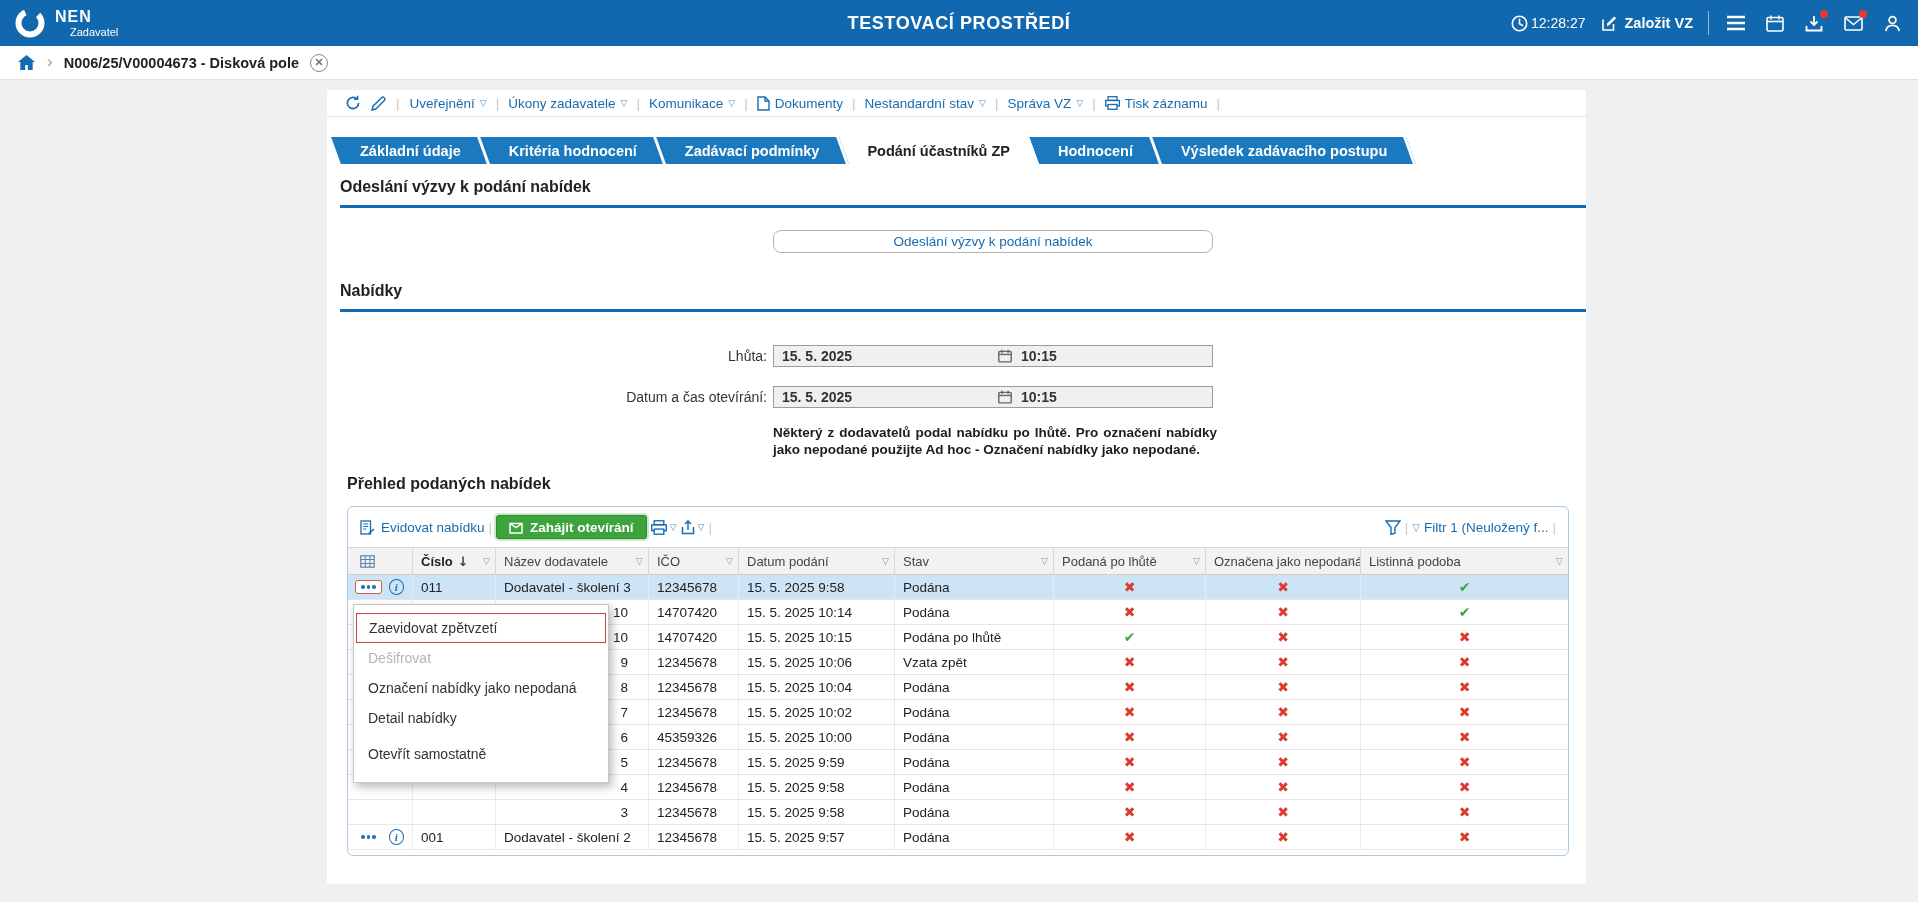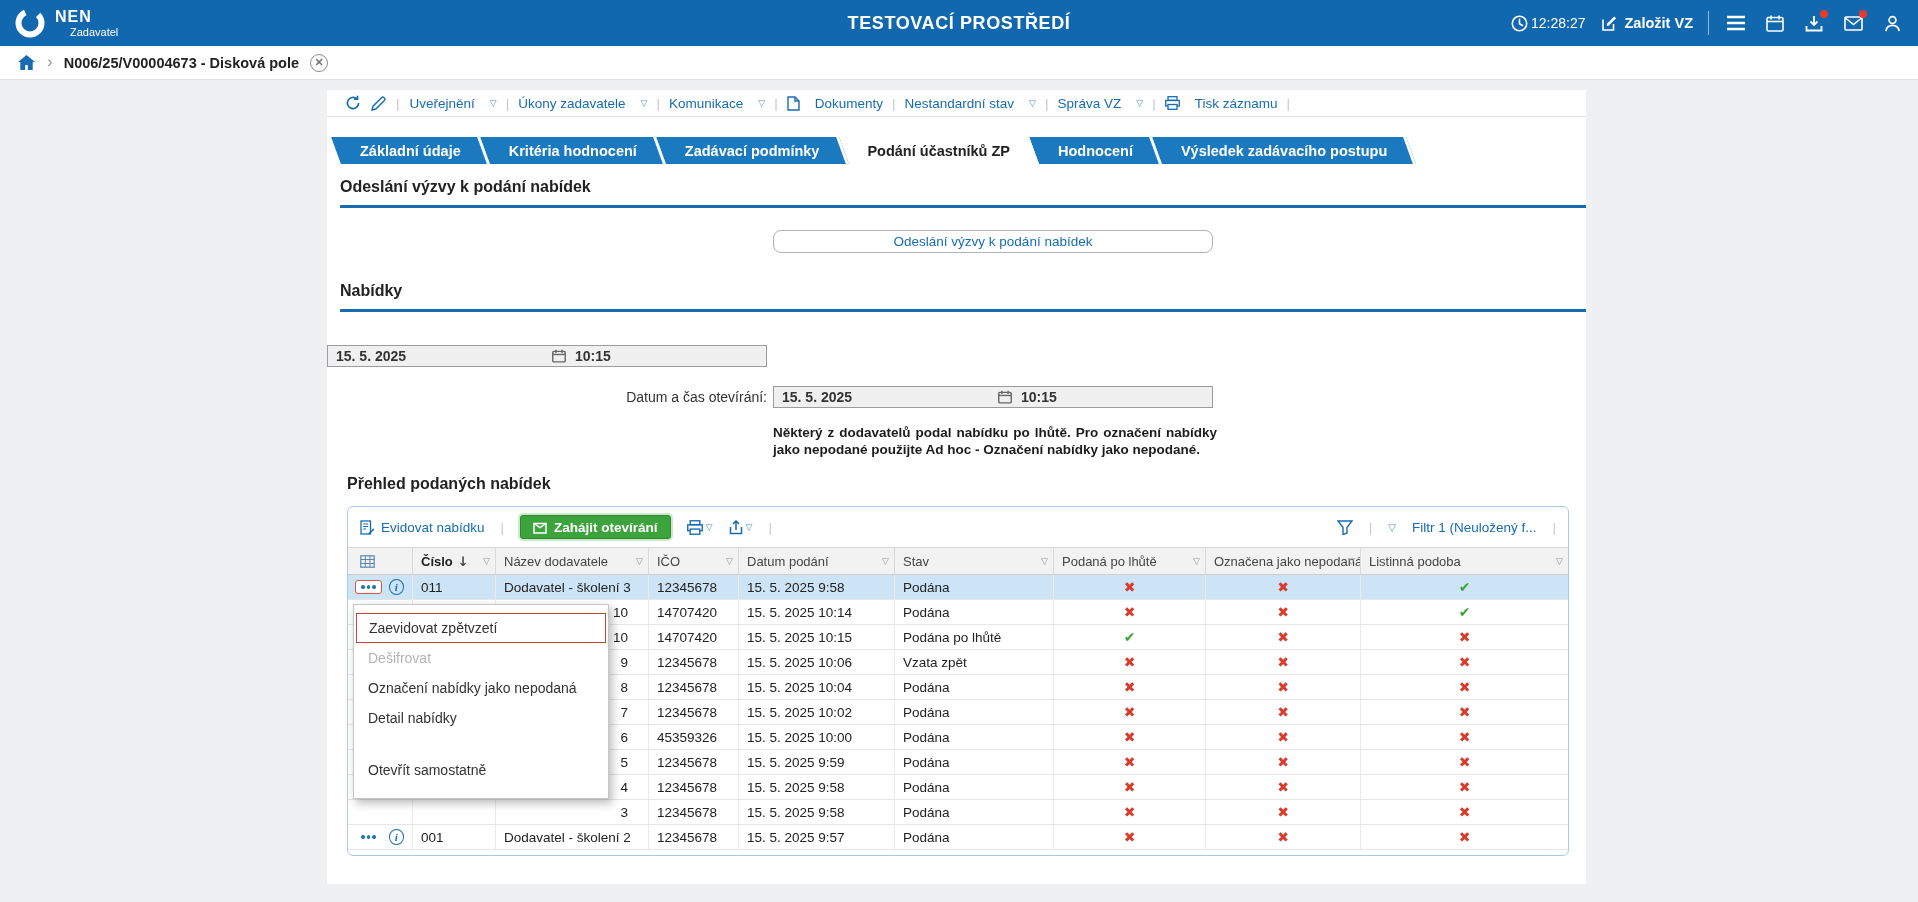--- a/index.html
+++ b/index.html
@@ -31,21 +31,21 @@
 .chev{color:#999;font-size:17px;line-height:1;margin-top:-3px}
 .crumb{font-size:14.5px;font-weight:bold;color:#222;cursor:pointer}
 .crumb-close{width:18px;height:18px;border:1.5px solid #8a8a8a;border-radius:50%;color:#777;display:flex;align-items:center;justify-content:center;font-size:11px;font-weight:bold;cursor:pointer}
 
 
 .panel{position:absolute;left:327px;top:90px;width:1259px;height:794px;background:#fff}
 .actionbar{position:absolute;top:0;left:0;right:0;height:27px;border-bottom:1px solid #e3e3e3;display:flex;align-items:center;padding-left:18px;font-size:13.5px;color:var(--accent)}
 .ab-static{display:flex;align-items:center;gap:10px;margin-right:10px}
 .ab-ic{display:flex;color:var(--accent);cursor:pointer}
 #actionbar-items{display:flex;align-items:center;gap:9px}
-.ab-item{display:flex;align-items:center;gap:15px;cursor:pointer;white-space:nowrap}
+.ab-item{display:flex;align-items:center;gap:5px;cursor:pointer;white-space:nowrap}
 .ab-sep{color:#c5c5c5}
 .dd{font-size:9px;color:#4d93c9;font-family:"DejaVu Sans",sans-serif}
 
 
 .tabs{position:absolute;top:47px;left:9px;height:27px;display:flex}
 .tab{position:relative;height:27px;display:flex;align-items:center;padding:0 24px;cursor:pointer}
 .tab::before{content:"";position:absolute;inset:0;background:var(--tab-blue);transform:skewX(20deg);border-right:3px solid #fff;z-index:0}
 .tab .tlabel{position:relative;z-index:1;font-size:14.5px;font-weight:bold;color:#fff;white-space:nowrap}
 .tab.active::before{background:#fff}
 .tab.active .tlabel{color:#222}
@@ -64,21 +64,21 @@
 #frow2{top:296px}
 .flabel{width:440px;text-align:right;margin-right:6px;font-size:14px;color:#333}
 .ffield{width:440px;height:22px;border:1px solid #9c9c9c;background:#f0f0f0;display:flex;align-items:center;padding:0 8px;font-size:14px;font-weight:bold;color:#333;cursor:default}
 .fdate{width:216px}
 .fcal{display:flex;color:#666;margin-right:9px;cursor:pointer}
 .warning{position:absolute;top:334px;left:446px;width:444px;font-size:13.5px;font-weight:bold;color:#1c1c1c;text-align:justify;line-height:17px}
 
 
 .tblheading{position:absolute;top:385px;left:20px;font-size:16px;font-weight:bold;color:#222}
 .tablebox{position:absolute;top:416px;left:20px;width:1222px;height:350px;border:1px solid var(--tblborder);border-radius:6px;background:#fff;overflow:hidden}
-.tb-toolbar{height:40px;display:flex;align-items:center;gap:16px;padding:0 12px;font-size:13.5px}
+.tb-toolbar{height:40px;display:flex;align-items:center;gap:4px;padding:0 12px;font-size:13.5px}
 .tb-link{display:flex;align-items:center;gap:6px;color:var(--accent);cursor:pointer;white-space:nowrap}
 .tsep{color:#c9c9c9}
 .open-btn{display:flex;align-items:center;gap:7px;height:24px;padding:0 12px;background:var(--green);border:1px solid #2c8a2c;box-shadow:0 0 0 2px #cde8cd;border-radius:3px;color:#fff;font-weight:bold;font-size:13.5px;cursor:pointer;font-family:inherit}
 .tb-ic-group{display:flex;align-items:center;gap:3px;color:var(--accent);cursor:pointer}
 .flex-spacer{flex:1}
 .funnel{display:flex;color:var(--accent);cursor:pointer}
 .dd.big{font-size:10px;cursor:pointer}
 
 .grid9{display:grid;grid-template-columns:65px 83px 153px 90px 156px 159px 152px 155px 1fr}
 .thead{height:28px;background:#f2f2f2;border-top:1px solid #d8d8d8;border-bottom:1px solid #cfcfcf}
@@ -102,21 +102,21 @@
 .dots.anchor{border-color:#cf5a49;background:#fff}
 .info{width:16px;height:16px;border:1.5px solid var(--accent);border-radius:50%;color:var(--accent);display:inline-flex;align-items:center;justify-content:center;font-family:"Liberation Serif",serif;font-style:italic;font-weight:bold;font-size:11px;cursor:pointer}
 .check{color:var(--green);font-size:14px;font-weight:bold;font-family:"DejaVu Sans",sans-serif}
 .cross{color:var(--red);font-size:14px;font-weight:bold;font-family:"DejaVu Sans",sans-serif}
 
 
 .ctxmenu{position:absolute;left:353px;top:604px;width:256px;background:#fff;border:1px solid #c6c6c6;box-shadow:3px 4px 9px rgba(0,0,0,.28);padding:8px 0 13px;z-index:50}
 .mi{height:30px;display:flex;align-items:center;padding:0 14px;font-size:14px;color:#333;cursor:pointer}
 .mi.disabled{color:#b5b5b5;cursor:default}
 .mi.hl{border:1px solid #c4433a;margin:0 2px;padding:0 12px}
-.mi.sep-above{margin-top:22px}
+.mi.sep-above{margin-top:6px}
 </style>
 </head>
 <body>
 
 <div class="screen">
 
   <header class="topbar">
     <div class="brand">
       <span style="display:flex">
         <svg width="32" height="32" viewBox="0 0 32 32">
@@ -284,20 +284,21 @@
       </div>
 
     <div class="sech" id="sec1-h">Odeslání výzvy k podání nabídek</div>
     <div class="rule" id="rule1"></div>
     <button class="invite-btn">Odeslání výzvy k podání nabídek</button>
 
     <div class="sech" id="sec2-h">Nabídky</div>
     <div class="rule" id="rule2"></div>
 
     <div class="frow" id="frow1">
+      <span class="flabel">Lhůta:</span>
       <div class="ffield">
         <span class="fdate">15. 5. 2025</span>
         <span class="fcal">
           <svg width="14" height="14" viewBox="0 0 18 17">
               <rect x="1" y="2.5" width="16" height="13.5" rx="1.5" fill="none" stroke="currentColor" stroke-width="1.8"></rect>
               <path d="M1 6.5h16" stroke="currentColor" stroke-width="1.8"></path>
               <path d="M5 .5v4M13 .5v4" stroke="currentColor" stroke-width="1.8"></path>
             </svg>
         </span>
         <span class="ftime">10:15</span>

